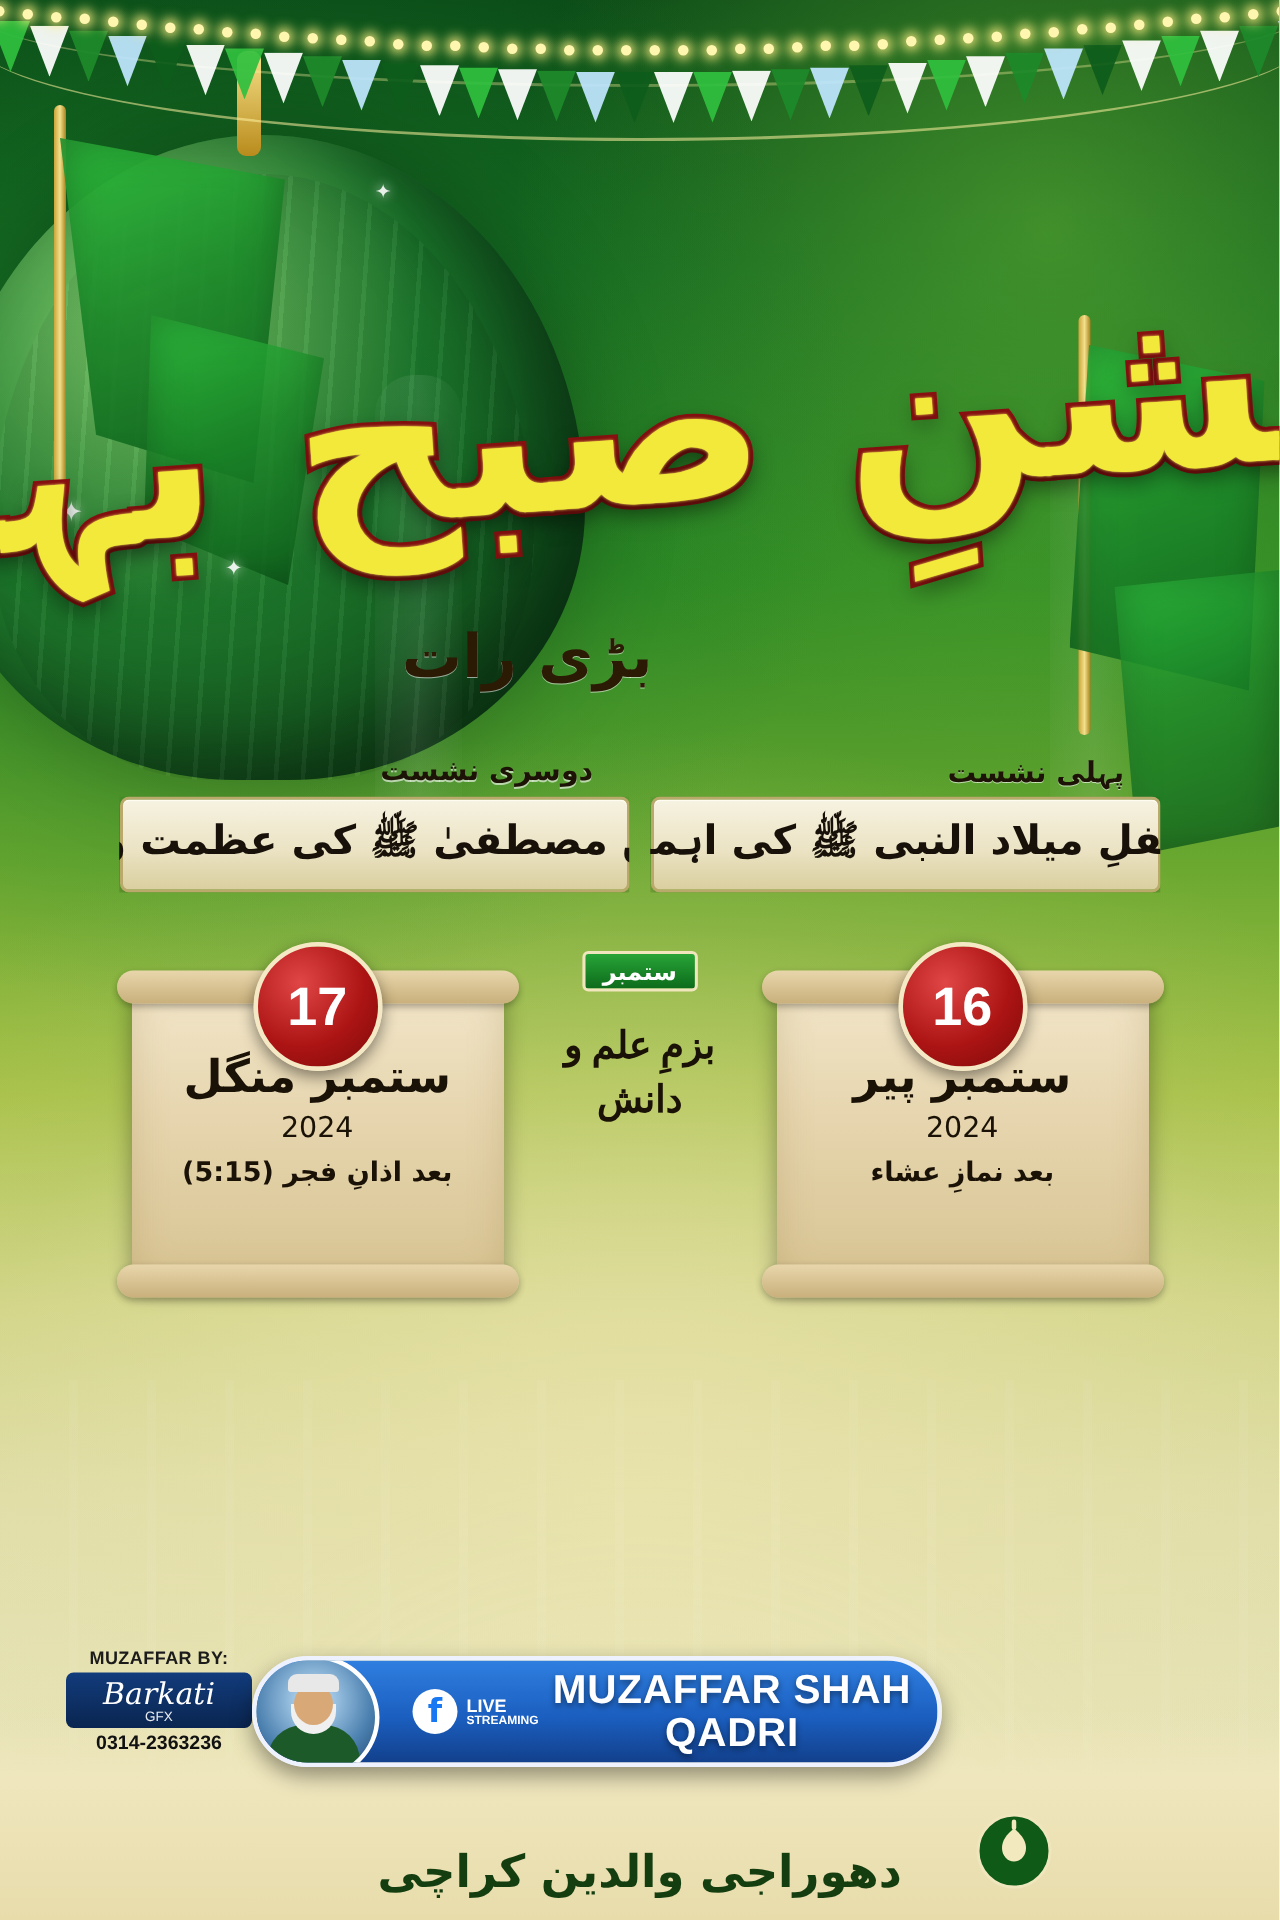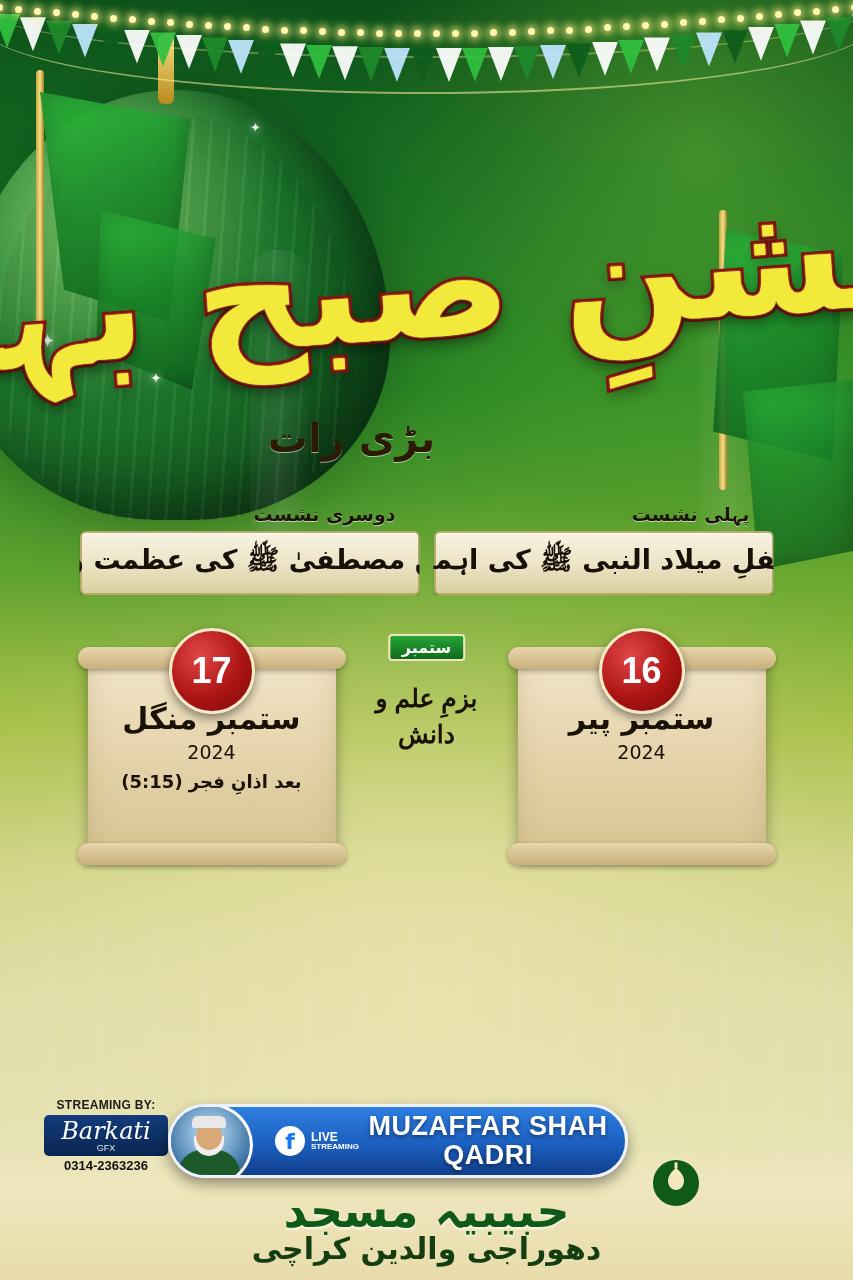--- a/index.html
+++ b/index.html
@@ -257,21 +257,21 @@
     color: #fff; border: 2px solid #f0e6bd; border-radius: 4px;
     padding: 2px 12px;
     direction: rtl;
     font-family: "DejaVu Sans", sans-serif;
     font-size: 16px; font-weight: bold;
     white-space:nowrap;
   }
   .mid-text {
     position:absolute; top: 48px; left: 0; right: 0;
     direction: rtl; text-align:center;
-    font-family: Liberation Sans, sans-serif;
+    font-family: Liberation Serif, serif;
     font-size: 25px; font-weight: bold; line-height: 1.45;
     color: #1a1206;
   }
 
   
   .speaker {
     position:absolute; top: 868px; left: 150px; width: 556px; height: 198px;
     background: linear-gradient(180deg, #1f9b2c 0%, #107a1e 50%, #0a5d16 100%);
     border: 4px solid #f3e9bf;
     border-radius: 14px;
@@ -319,21 +319,21 @@
     font-size: 12px; font-weight: bold; color:#1b1b1b; letter-spacing: .3px;
   }
   .designer .dbox {
     margin-top: 3px;
     background: linear-gradient(180deg,#123c7c,#0a2550);
     border-radius: 5px; padding: 4px 2px 3px;
     color:#fff;
   }
   .designer .dname {
     font-family: "DejaVu Serif", serif;
-    font-size: 24px; font-style: italic; line-height: 1;
+    font-size: 20px; font-style: italic; line-height: 1;
   }
   .designer .dsub { font-size: 9px; opacity:.9; }
   .designer .dphone {
     margin-top: 2px; font-size: 13px; font-weight: bold; color: #111;
   }
 
   
   .livebar {
     position:absolute; left: 168px; top: 1104px; width: 460px; height: 74px;
     background: linear-gradient(180deg,#2f7fe0 0%, #1b5fc0 55%, #12408c 100%);
@@ -539,20 +539,21 @@
   </div>
 
   <div class="dates">
 
     <div class="scroll-card">
       <div class="scroll-paper"></div>
       <div class="badge">16</div>
       <div class="scroll-text">
         <div class="l1">ستمبر پیر</div>
         <div class="l2">2024</div>
+        <div class="l3">بعد نمازِ عشاء</div>
       </div>
     </div>
 
     <div class="mid-card">
       <div class="mid-tag">ستمبر</div>
       <div class="mid-text">بزمِ علم و دانش</div>
     </div>
 
     <div class="scroll-card">
       <div class="scroll-paper"></div>
@@ -561,21 +562,21 @@
         <div class="l1">ستمبر منگل</div>
         <div class="l2">2024</div>
         <div class="l3">بعد اذانِ فجر (5:15)</div>
       </div>
     </div>
 
   </div>
 
 
   <div class="designer">
-    <div class="dl">STREAMING BY:</div>
+    <div class="dl">MUZAFFAR BY:</div>
     <div class="dbox">
       <div class="dname">Barkati</div>
       <div class="dsub">GFX</div>
     </div>
     <div class="dphone">0314-2363236</div>
   </div>
 
   <div class="livebar">
     <div class="avatar">
       <div class="body"></div>
@@ -594,17 +595,16 @@
   </div>
 
   <div class="venue">
     <div class="logo">
       <svg viewBox="0 0 54 54" width="54" height="54" aria-hidden="true">
         <circle cx="27" cy="27" r="24" fill="#0f5a17" stroke="#f0e6bd" stroke-width="2"></circle>
         <path d="M27 12c5 4 8 8 8 13 0 5-3.6 9-8 9s-8-4-8-9c0-5 3-9 8-13z" fill="#f3e9bf"></path>
         <rect x="25.5" y="6" width="3" height="7" rx="1.5" fill="#f3e9bf"></rect>
       </svg>
     </div>
-    <div class="vname">حبیبیہ مسجد</div>
     <div class="vsub">دھوراجی والدین کراچی</div>
   </div>
 
 </div>
 
 </body></html>

